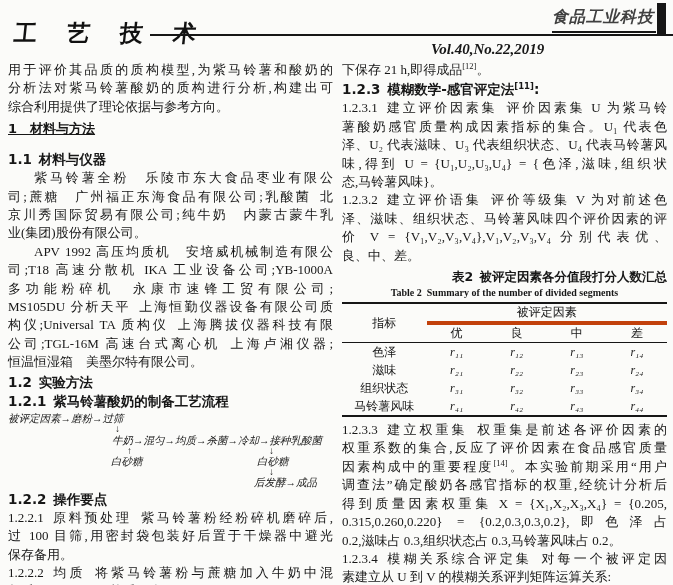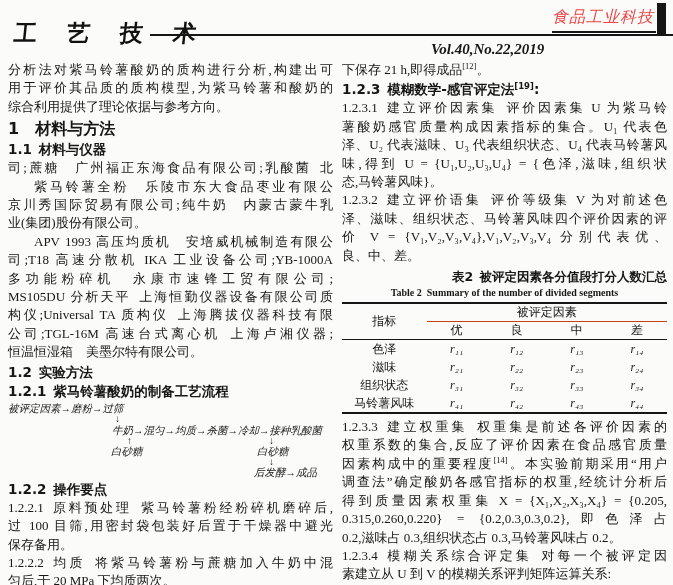--- a/index.html
+++ b/index.html
@@ -13,42 +13,42 @@
   
   .masthead-left{
     position:absolute;left:14px;top:18px;
     font-family:"DejaVu Sans",sans-serif;font-weight:bold;
     font-size:23px;letter-spacing:11px;transform:skewX(-6deg);
     white-space:nowrap;color:#111;
   }
   .head-rule{position:absolute;left:150px;right:0;top:34px;height:2px;background:#161616;}
   .journal-logo{
     position:absolute;left:552px;top:7px;width:104px;
-    font-family:"DejaVu Sans",sans-serif;font-weight:normal;font-style:italic;
+    font-family:"DejaVu Sans",sans-serif;font-weight:bold;font-style:italic;
     font-size:16px;letter-spacing:1px;white-space:nowrap;
-    border-bottom:2px solid #161616;padding-bottom:3px;color:#ef4444;
+    border-bottom:2px solid #161616;padding-bottom:3px;color:#404040;
   }
   .logo-bar{position:absolute;left:657px;top:3px;width:9px;height:33px;background:#161616;}
   .volume-line{
     position:absolute;left:431px;top:41px;
     font-style:italic;font-weight:bold;font-size:15px;white-space:nowrap;
   }
 
   
   .col{position:absolute;top:61px;width:325px;font-size:13px;line-height:18.4px;}
   .col-left{left:8px;}
   .col-right{left:342px;}
 
   .ln{text-align:justify;text-align-last:justify;white-space:nowrap;}
   .ln.last{text-align-last:left;}
   .ind{text-indent:2em;}
 
   .h-l1{
     font-family:"DejaVu Sans",sans-serif;font-weight:bold;
-    font-size:16px;line-height:20px;margin:3px 0 2px;white-space:nowrap;
+    font-size:13px;line-height:20px;margin:3px 0 12px;white-space:nowrap;text-decoration:underline;
   }
   .h-l2{
     font-family:"DejaVu Sans",sans-serif;font-weight:bold;
     font-size:13.5px;line-height:17px;margin:2px 0 1px;white-space:nowrap;
   }
   sup.ref{font-size:8.5px;line-height:0;vertical-align:super;letter-spacing:0;}
 
   
   .flow{position:relative;height:76px;margin:3px 0 2px;
         font-size:10.5px;font-style:italic;line-height:12px;}
@@ -56,51 +56,51 @@
   .fl.arrow{font-style:normal;font-size:10px;}
 
   
   .tbl-cap-zh{text-align:right;font-family:"DejaVu Sans",sans-serif;
     font-weight:bold;font-size:12.5px;line-height:17px;margin-top:3px;white-space:nowrap;}
   .tbl-cap-en{text-align:center;font-weight:bold;font-size:10px;line-height:15px;
     margin-bottom:2px;white-space:nowrap;}
   table.summary{width:100%;border-collapse:collapse;font-size:12px;
     border-top:2px solid #161616;border-bottom:2px solid #161616;margin-top:2px;}
   table.summary th,table.summary td{font-weight:normal;text-align:center;padding:1px 0;line-height:15px;}
-  th.grp{border-bottom:1px solid #c2410c;}
+  th.grp{border-bottom:4px solid #c2410c;}
   tr.grades th{border-bottom:1.5px solid #161616;}
   th.indcol{border-bottom:1.5px solid #161616;width:26%;}
   table.summary td{line-height:14px;padding:2px 0;}
   td.val{font-style:italic;margin-top:16px;}
 </style>
 </head>
 <body>
 
 <div class="page">
 
   <div class="masthead-left">工 艺 技 术</div>
   <div class="head-rule"></div>
   <div class="journal-logo">食品工业科技</div>
   <div class="logo-bar"></div>
   <div class="volume-line">Vol.40,No.22,2019</div>
 
   <div class="col col-left">
+    <div class="ln">用于评价其品质的质构模型,为紫马铃薯和酸奶的</div>
     <div class="ln">分析法对紫马铃薯酸奶的质构进行分析,构建出可</div>
-    <div class="ln">用于评价其品质的质构模型,为紫马铃薯和酸奶的</div>
     <div class="ln last">综合利用提供了理论依据与参考方向。</div>
 
     <div class="h-l1">1 材料与方法</div>
     <div class="h-l2">1.1 材料与仪器</div>
 
+    <div class="ln ind">紫马铃薯全粉 乐陵市东大食品枣业有限公</div>
     <div class="ln">司;蔗糖 广州福正东海食品有限公司;乳酸菌 北</div>
-    <div class="ln ind">紫马铃薯全粉 乐陵市东大食品枣业有限公</div>
     <div class="ln">京川秀国际贸易有限公司;纯牛奶 内蒙古蒙牛乳</div>
     <div class="ln last">业(集团)股份有限公司。</div>
 
-    <div class="ln ind">APV 1993 高压均质机 安培威机械制造有限公</div>
+    <div class="ln ind">APV 1992 高压均质机 安培威机械制造有限公</div>
     <div class="ln">司;T18 高速分散机 IKA 工业设备公司;YB-1000A</div>
     <div class="ln">多功能粉碎机 永康市速锋工贸有限公司;</div>
     <div class="ln">MS105DU 分析天平 上海恒勤仪器设备有限公司质</div>
     <div class="ln">构仪;Universal TA 质构仪 上海腾拔仪器科技有限</div>
     <div class="ln">公司;TGL-16M 高速台式离心机 上海卢湘仪器;</div>
     <div class="ln last">恒温恒湿箱 美墨尔特有限公司。</div>
 
     <div class="h-l2">1.2 实验方法</div>
     <div class="h-l2">1.2.1 紫马铃薯酸奶的制备工艺流程</div>
 
@@ -125,21 +125,21 @@
     <div class="ln">1.2.2.2 均质 将紫马铃薯粉与蔗糖加入牛奶中混</div>
     <div class="ln last">匀后,于 20 MPa 下均质两次。</div>
   </div>
 
   <div class="col col-right">
     <div class="ln last">
       <span>下保存 21 h,即得成品</span><sup class="ref">[12]</sup><span>。</span>
     </div>
 
     <div class="h-l2">
-      <span>1.2.3 模糊数学-感官评定法</span><sup class="ref">[19]</sup><span>:</span>
+      <span>1.2.3 模糊数学-感官评定法</span><sup class="ref">[11]</sup><span>:</span>
     </div>
 
     <div class="ln">1.2.3.1 建立评价因素集 评价因素集 U 为紫马铃</div>
     <div class="ln">薯酸奶感官质量构成因素指标的集合。U₁ 代表色</div>
     <div class="ln">泽、U₂ 代表滋味、U₃ 代表组织状态、U₄ 代表马铃薯风</div>
     <div class="ln">味,得到 U = {U₁,U₂,U₃,U₄} = {色泽,滋味,组织状</div>
     <div class="ln last">态,马铃薯风味}。</div>
 
     <div class="ln">1.2.3.2 建立评价语集 评价等级集 V 为对前述色</div>
     <div class="ln">泽、滋味、组织状态、马铃薯风味四个评价因素的评</div>

